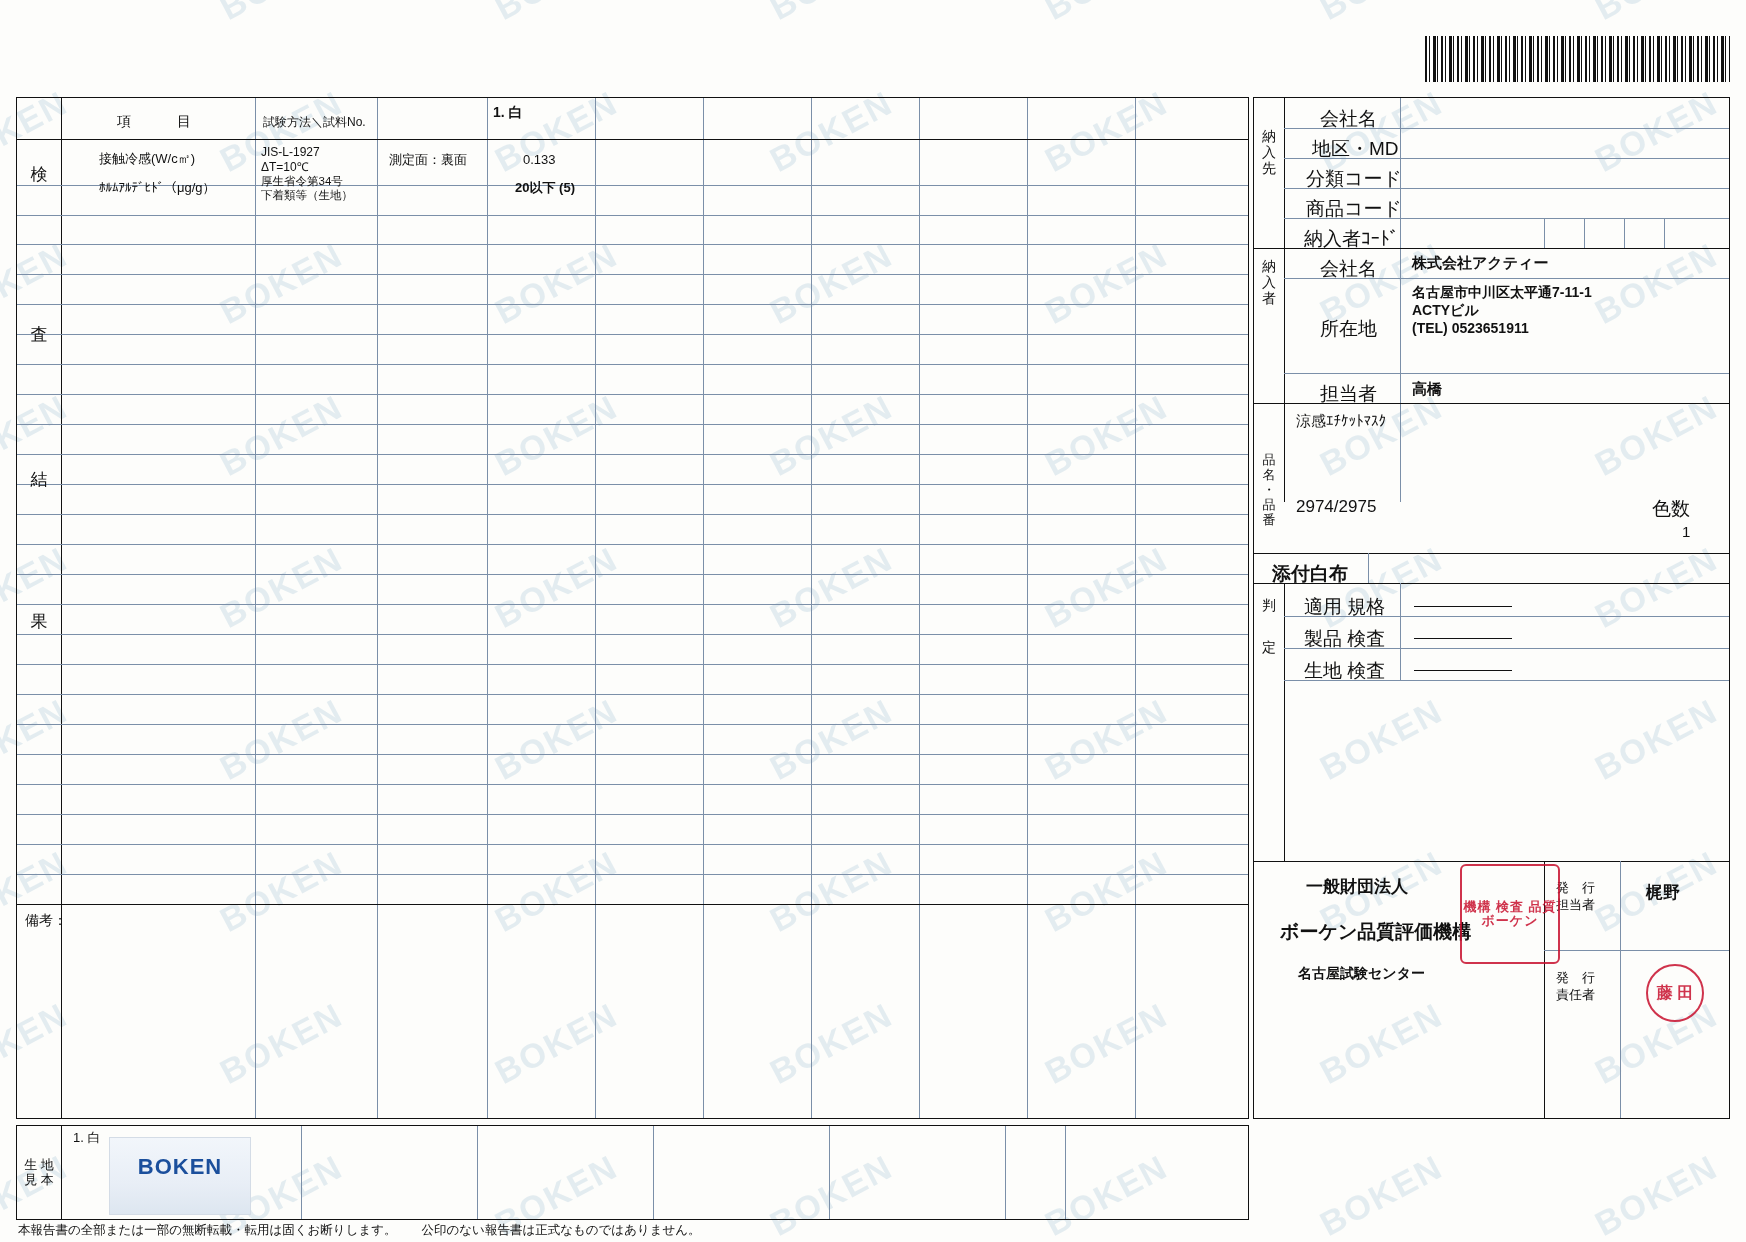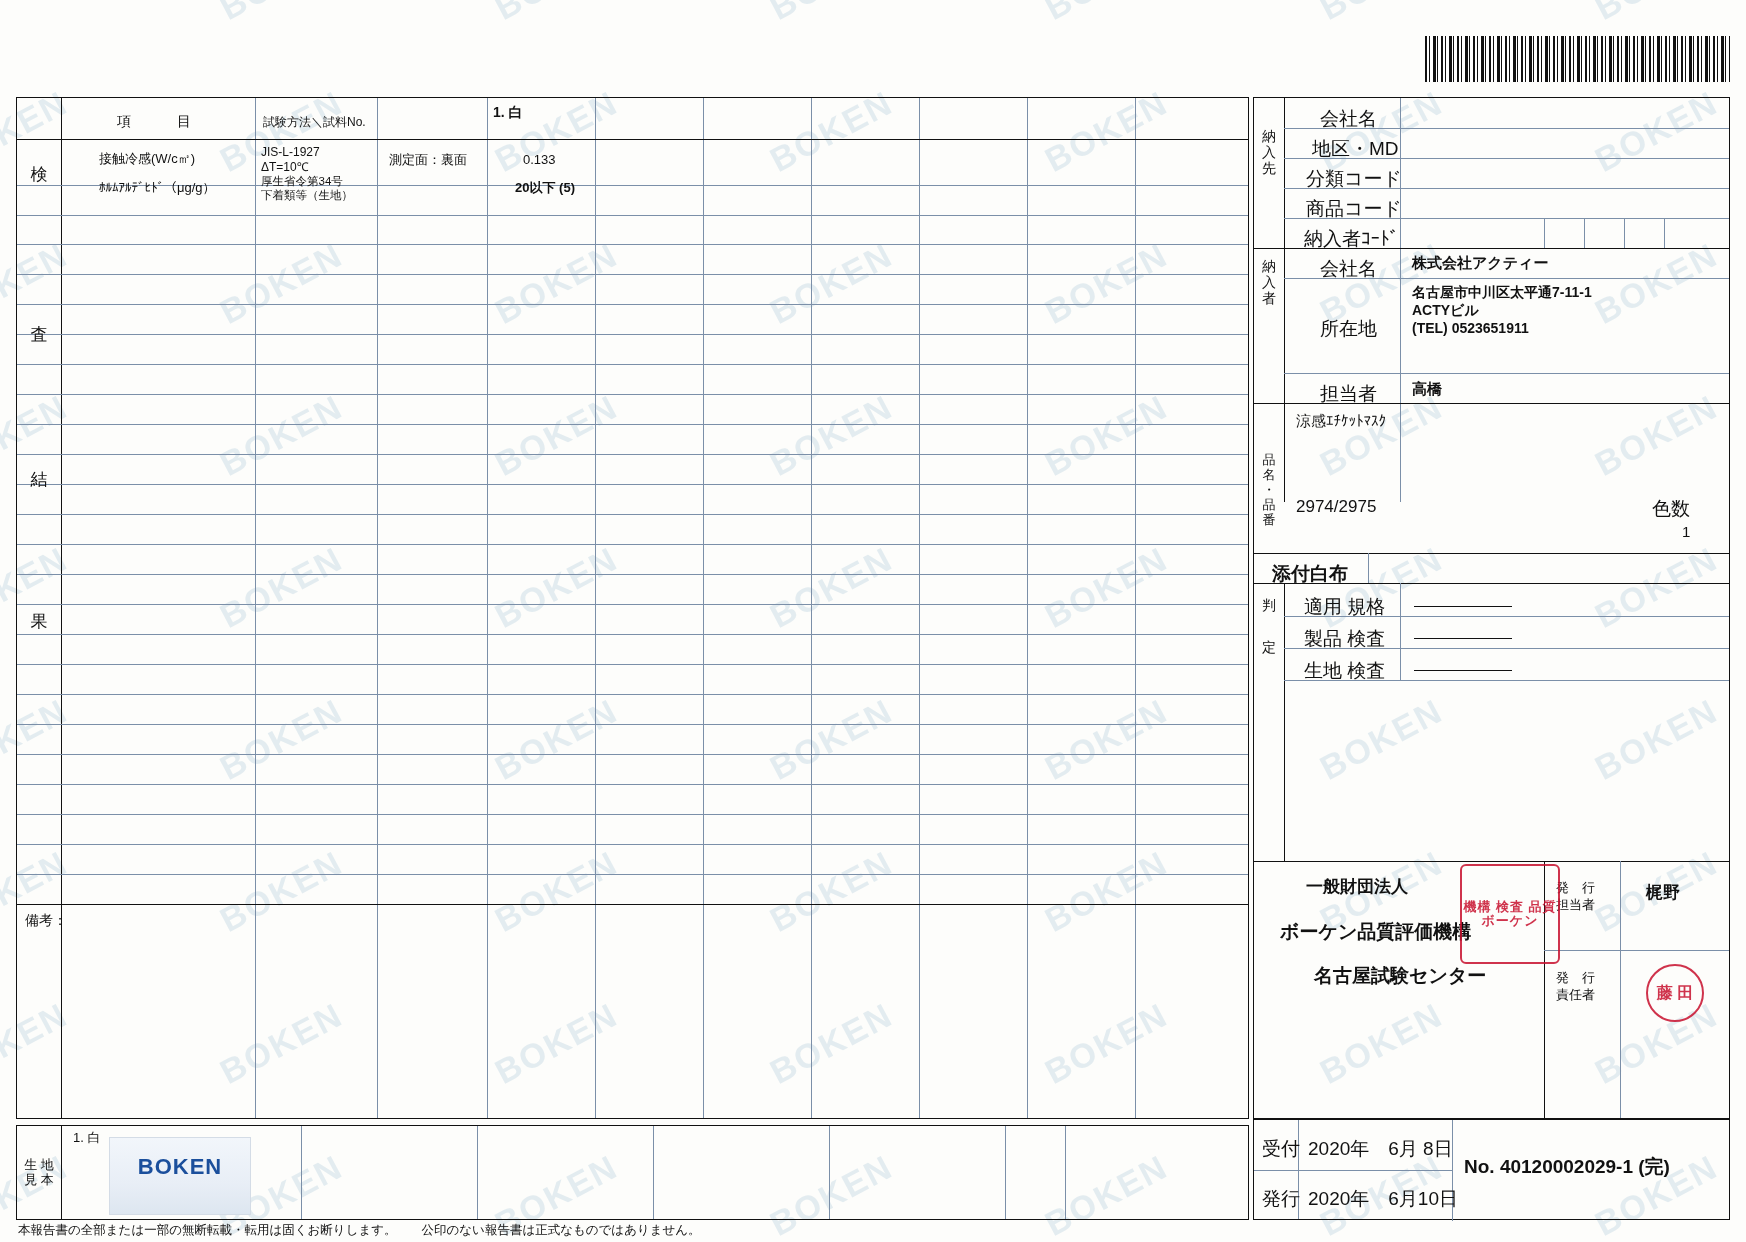--- a/index.html
+++ b/index.html
@@ -430,53 +430,41 @@
       <div class="dash" style="left:160px; top:540px; width:98px;"></div>
       <div class="dash" style="left:160px; top:572px; width:98px;"></div>
 
       <div class="hline dark" style="top:763px; left:0;"></div>
       <div class="vline dark" style="left:290px; top:763px; height:257px;"></div>
       <div class="vline" style="left:366px; top:763px; height:257px;"></div>
       <div class="hline" style="top:852px; left:290px;"></div>
 
       <div class="rval norm" style="left:52px; top:778px; font-size:17px; font-weight:bold;">一般財団法人</div>
       <div class="rval norm" style="left:26px; top:822px; font-size:19px; font-weight:bold;">ボーケン品質評価機構</div>
-      <div class="rval norm" style="left:60px; top:866px; font-size:19px; font-weight:bold;">名古屋試験センター</div>
+      <div class="rval norm" style="left:44px; top:866px; font-size:14px; font-weight:bold;">名古屋試験センター</div>
 
       <div class="rlabel" style="left:302px; top:782px; font-size:13px; line-height:1.3;">発　行
 担当者</div>
       <div class="rlabel" style="left:302px; top:872px; font-size:13px; line-height:1.3;">発　行
 責任者</div>
 
       <div class="rval" style="left:392px; top:784px; font-size:17px;">梶野</div>
 
       <div class="stamp square" style="left:160px; top:766px;margin-left:46px;">
         <span>機構
 検査
 品質
 ボーケン</span>
       </div>
       <div class="stamp round" style="left:392px; top:866px;">
         <span>藤
 田</span>
       </div>
     </div>
 
-    <div class="recv-box">
-      <div class="vline" style="left:44px;"></div>
-      <div class="vline" style="left:198px; top:0; height:101px;"></div>
-      <div class="hline" style="top:50px; left:0; width:198px;"></div>
-
-      <div class="rlabel" style="left:8px; top:16px;">受付</div>
-      <div class="rlabel" style="left:54px; top:16px;">2020年　6月  8日</div>
-      <div class="rlabel" style="left:8px; top:66px;">発行</div>
-      <div class="rlabel" style="left:54px; top:66px;">2020年　6月10日</div>
-
-      <div class="report-no" style="left:210px; top:34px;">No. 40120002029-1 (完)</div>
-    </div>
 
     <div class="sample-box">
       <div class="vline dark" style="left:44px;"></div>
       <div class="vline" style="left:284px;"></div>
       <div class="vline" style="left:460px;"></div>
       <div class="vline" style="left:636px;"></div>
       <div class="vline" style="left:812px;"></div>
       <div class="vline" style="left:988px;"></div>
       <div class="vline" style="left:1048px;"></div>
 

